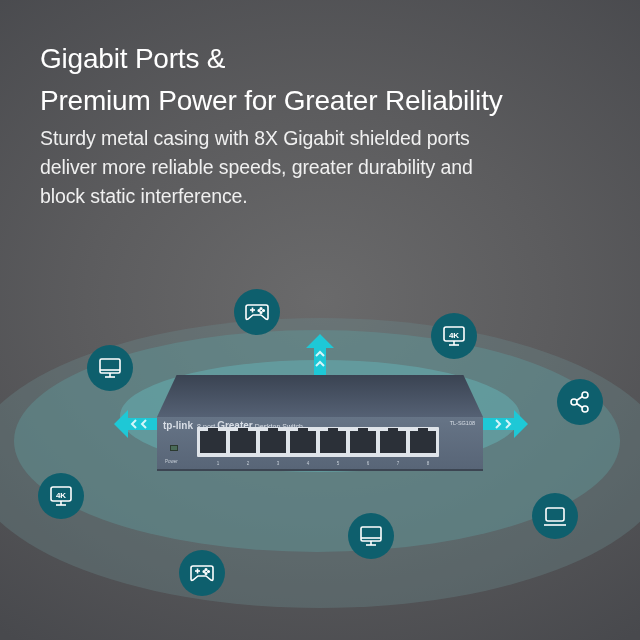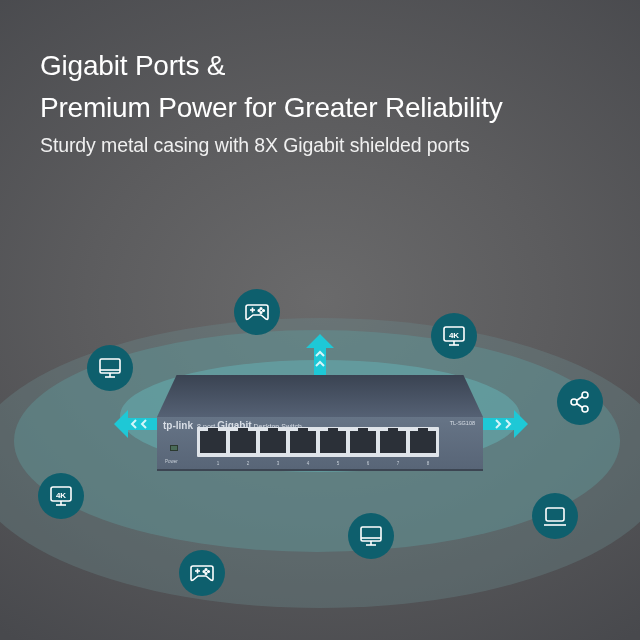--- a/index.html
+++ b/index.html
@@ -1,21 +1,21 @@
 <!DOCTYPE html>
 <html><head>
 <meta charset="utf-8">
 <style>
   html, body { margin:0; padding:0; }
   body {
     width:640px; height:640px; overflow:hidden; position:relative;
     font-family: "Liberation Sans", "DejaVu Sans", sans-serif;
     background: radial-gradient(ellipse 520px 420px at 320px 300px, #6a6a6b 0%, #5c5c5e 45%, #48494d 100%);
   }
-  .header { position:absolute; left:40px; top:45px; color:#fff; }
+  .header { position:absolute; left:40px; top:38px; color:#fff; }
   .title { font-size:28px; line-height:42px; font-weight:400; letter-spacing:-0.2px; margin:0; }
   .desc { margin-top:2px; font-size:19.5px; line-height:29px; color:#f0f0f0; letter-spacing:-0.1px; }
 
   .ellipse { position:absolute; border-radius:50%; }
   .e-outer { left:-30px; top:318px; width:700px; height:290px; background:rgba(105,138,140,0.35); }
   .e-mid { left:14px; top:330px; width:606px; height:222px; background:rgba(95,150,152,0.45); }
   .e-inner { left:120px; top:360px; width:400px; height:112px; background:rgba(100,175,178,0.55); }
 
   .arrow { position:absolute; }
   .switch {
@@ -46,20 +46,22 @@
   .icon-circle svg { width:28px; height:28px; }
 </style>
 </head>
 <body>
 
 <div class="header">
   <div class="title">Gigabit Ports &amp;</div>
   <div class="title">Premium Power for Greater Reliability</div>
   <div class="desc">
     <div>Sturdy metal casing with 8X Gigabit shielded ports</div>
+    <div>deliver more reliable speeds, greater durability and</div>
+    <div>block static interference.</div>
   </div>
 </div>
 
 <div class="ellipse e-outer"></div>
 <div class="ellipse e-mid"></div>
 <div class="ellipse e-inner"></div>
 
 <svg class="arrow" style="left:306px;top:334px;width:28px;height:42px;" viewBox="0 0 28 42">
   <polygon points="14,0 28,14 20,14 20,42 8,42 8,14 0,14" fill="#1ec8d6"></polygon>
   <polyline points="10,22 14,18 18,22" fill="none" stroke="#d4f6fa" stroke-width="2"></polyline>
@@ -73,21 +75,21 @@
 <svg class="arrow" style="left:482px;top:410px;width:46px;height:28px;" viewBox="0 0 46 28">
   <polygon points="46,14 32,0 32,8 0,8 0,20 32,20 32,28" fill="#1ec8d6"></polygon>
   <polyline points="14,10 18,14 14,18" fill="none" stroke="#d4f6fa" stroke-width="2"></polyline>
   <polyline points="24,10 28,14 24,18" fill="none" stroke="#d4f6fa" stroke-width="2"></polyline>
 </svg>
 
 <div class="switch">
   <div class="sw-top-shape"></div>
   <div class="sw-front">
     <div class="brand">
-      <b>tp-link</b>&nbsp;&nbsp;<span>8-port</span> <b>Gigabit</b> <span>Desktop Switch</span>
+      <b>tp-link</b>&nbsp;&nbsp;<span>8-port</span> <b>Greater</b> <span>Desktop Switch</span>
     </div>
     <div class="model">TL-SG108</div>
     <div class="power-led"></div>
     <div class="power-label">Power</div>
     <div class="port-panel">
       <div class="port" style="left:3px"></div>
       <div class="port" style="left:33px"></div>
       <div class="port" style="left:63px"></div>
       <div class="port" style="left:93px"></div>
       <div class="port" style="left:123px"></div>

